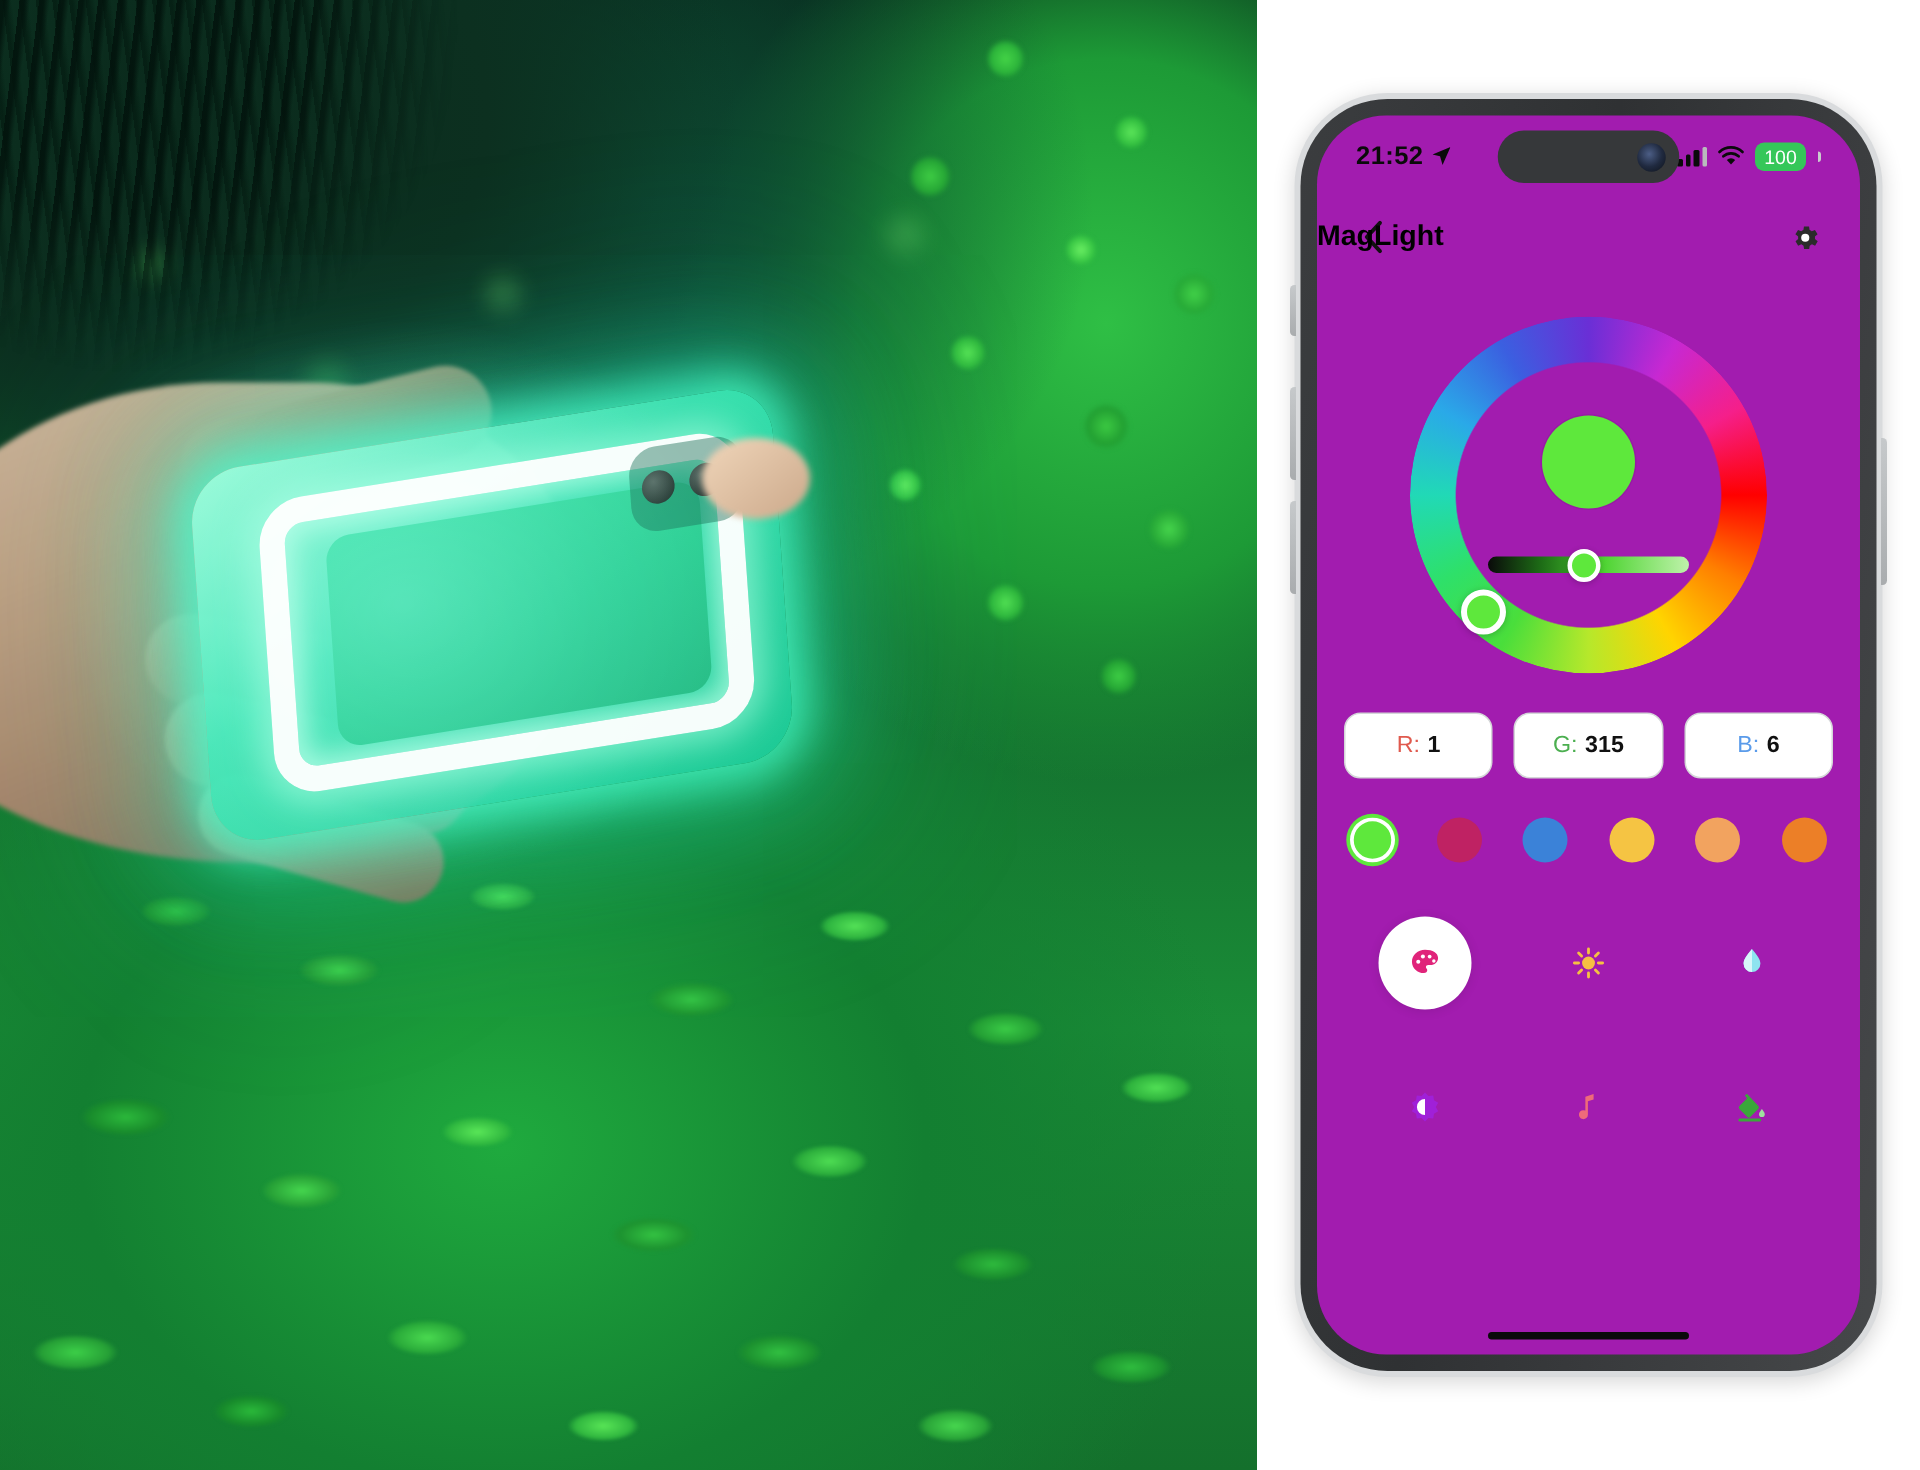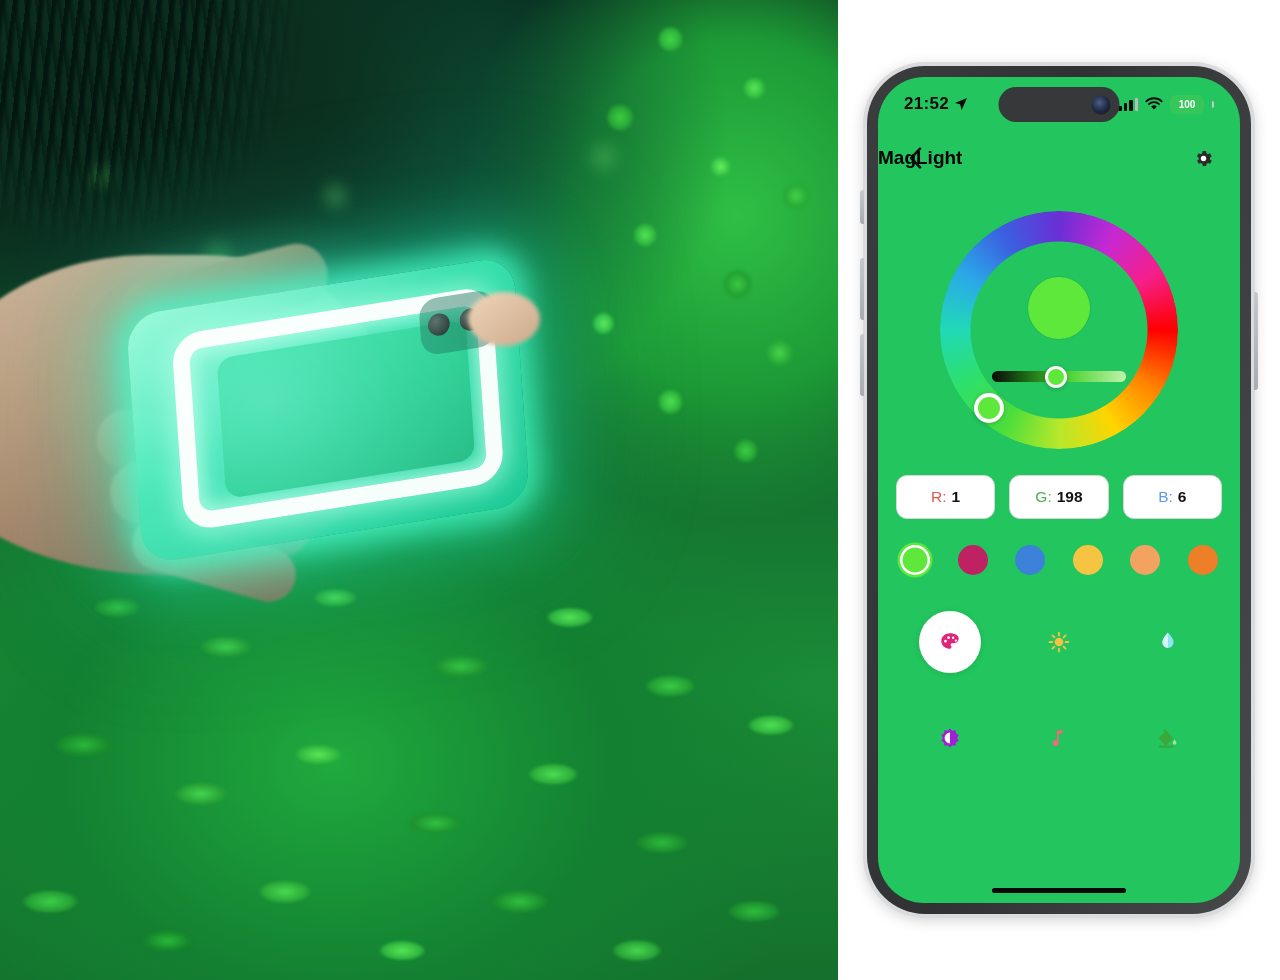--- a/index.html
+++ b/index.html
@@ -204,21 +204,21 @@
   }
   .phone-band {
     position: absolute; inset: 4px;
     border-radius: 58px;
     background: linear-gradient(100deg, #3b3d3f 0%, #2f3133 40%, #46484a 100%);
   }
   .phone-screen {
     position: absolute;
     left: 15px; top: 15px; right: 15px; bottom: 15px;
     border-radius: 46px;
-    background: #22c55e;
+    background: #a21caf;
     overflow: hidden;
   }
 
   .side-btn {
     position: absolute;
     left: -3px;
     width: 4px;
     border-radius: 3px 0 0 3px;
     background: linear-gradient(180deg, #c6c9cb, #a9acae);
   }
@@ -275,21 +275,21 @@
   .cell-bars i:nth-child(3) { height: 11px; }
   .cell-bars i:nth-child(4) { height: 13px; background: #b9bbbd; }
   .wifi-ic { width: 18px; height: 14px; }
   .batt-pill {
     display: flex; align-items: center; justify-content: center;
     min-width: 34px; height: 19px;
     padding: 0 5px;
     border-radius: 6px;
     background: #35c759;
     color: #ffffff;
-    font-size: 10px; font-weight: bold; text-align: right;
+    font-size: 13px; font-weight: normal; text-align: right;
   }
   .batt-tip {
     width: 2px; height: 7px;
     background: #c9cbcd;
     border-radius: 0 2px 2px 0;
     margin-left: 1px;
   }
 
   
   .nav-bar {
@@ -545,21 +545,21 @@
           </div>
         </div>
 
         <div class="rgb-row">
           <div class="rgb-field">
             <span class="rgb-label r" style="color: rgb(224, 90, 78);">R:</span>
             <span class="rgb-val">1</span>
           </div>
           <div class="rgb-field">
             <span class="rgb-label g" style="color: rgb(76, 175, 80);">G:</span>
-            <span class="rgb-val">198</span>
+            <span class="rgb-val">315</span>
           </div>
           <div class="rgb-field">
             <span class="rgb-label b" style="color: rgb(90, 155, 234);">B:</span>
             <span class="rgb-val">6</span>
           </div>
         </div>
 
 
         <div class="preset-row">
           <div class="preset sel" style="background: rgb(94, 232, 60); box-shadow: rgb(255, 255, 255) 0px 0px 0px 2.5px inset, rgb(94, 232, 60) 0px 0px 0px 2.5px;"></div>

